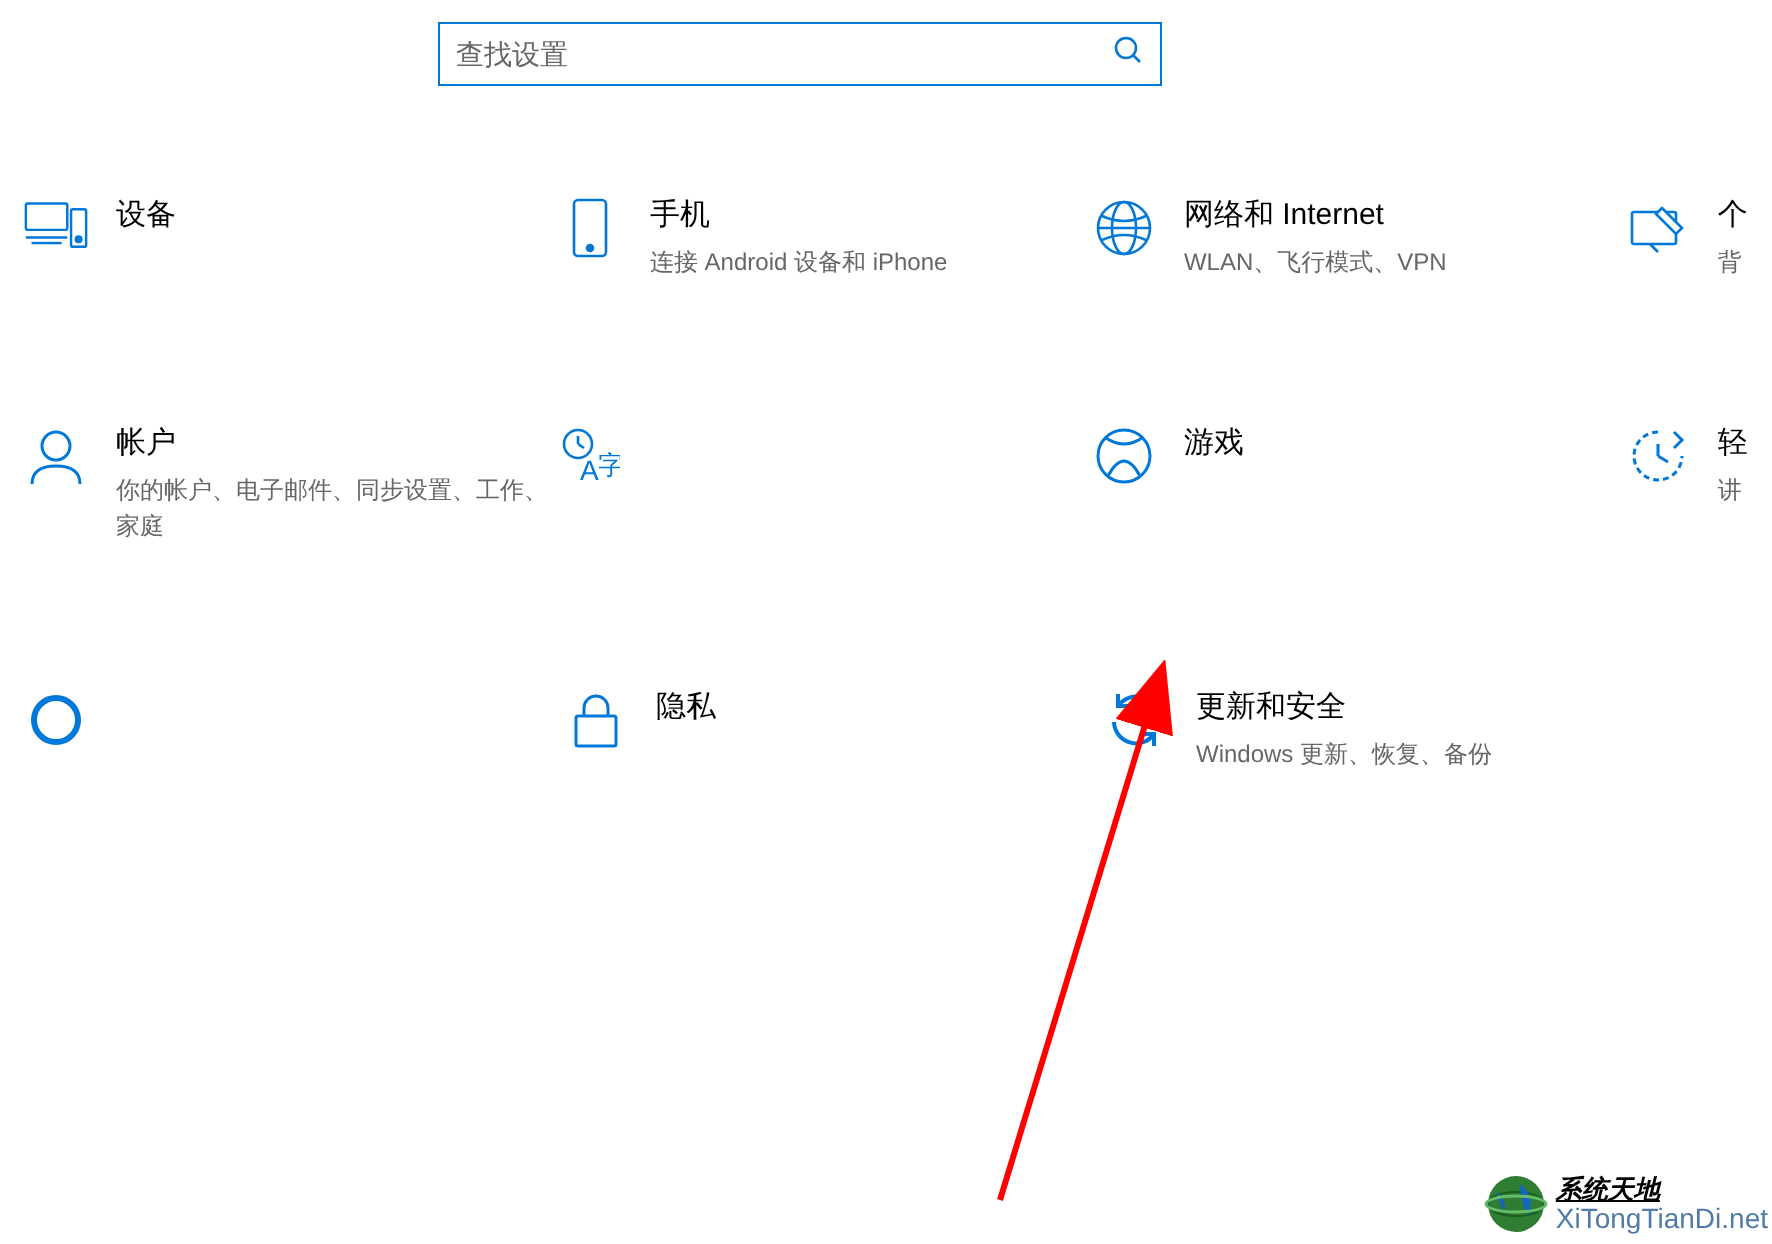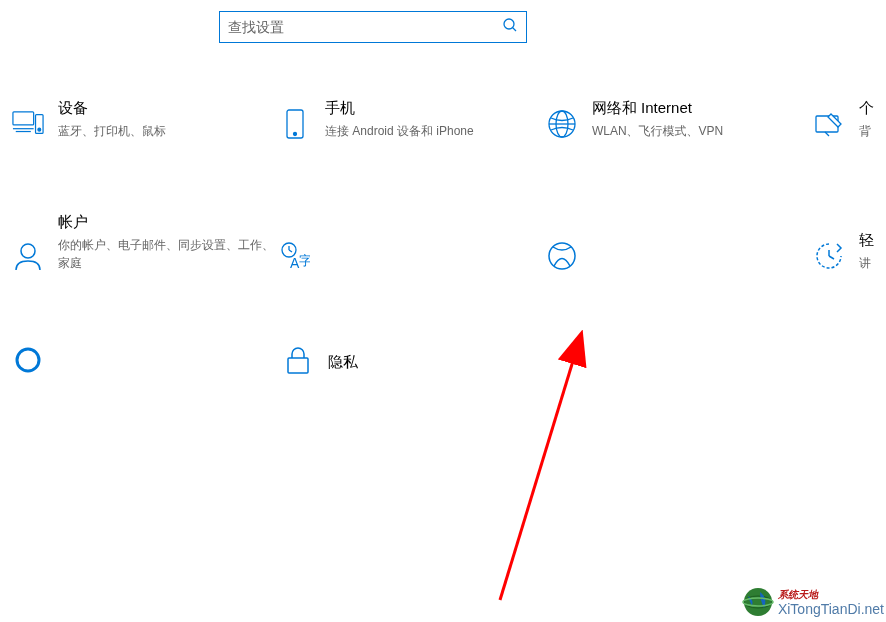--- a/index.html
+++ b/index.html
@@ -10,21 +10,21 @@
       height: 622px;
       overflow: hidden;
       position: relative;
     }
     .search-container {
       position: absolute;
       left: 219px;
       top: 11px;
     }
     .search-box {
-      width: 308px;
+      width: 362px;
       height: 32px;
       border: 1px solid #0078d7;
       display: flex;
       align-items: center;
       padding: 0 8px;
     }
     .search-input {
       flex: 1;
       border: none;
       outline: none;
@@ -41,21 +41,21 @@
       top: 98px;
       width: 880px;
     }
     .row {
       display: flex;
       margin-bottom: 72px;
     }
     .tile {
       width: 270px;
       display: flex;
-      align-items: flex-end;
+      align-items: flex-start;
       cursor: pointer;
     }
     .tile.last { width: 80px; }
     .tile .icon-wrap {
       width: 32px;
       height: 32px;
       margin-right: 14px;
       color: #0078d7;
       display: flex;
       align-items: center;
@@ -87,24 +87,25 @@
       display: flex;
       align-items: center;
       gap: 4px;
     }
     .watermark .globe {
       width: 32px;
       height: 32px;
     }
     .watermark .wm-text { line-height: 14px; }
     .watermark .wm-cn {
-      font-size: 10px;
+      font-size: 13px;
       font-weight: bold;
       font-style: italic;
-      color: #b91c1c;
+      color: #000000;
+      text-decoration: underline;
     }
     .watermark .wm-en {
       font-size: 14px;
       color: #507ba8;
     }
   </style>
 </head>
 <body>
 
 <div class="search-container">
@@ -127,21 +128,20 @@
         <svg width="34" height="30" viewBox="0 0 34 30" fill="none" stroke="currentColor" stroke-width="1.3">
           <rect x="1" y="2" width="22" height="14" rx="1"></rect>
           <line x1="1" y1="20" x2="23" y2="20"></line>
           <line x1="4" y1="23" x2="20" y2="23"></line>
           <rect x="25" y="5" width="8" height="20" rx="1"></rect>
           <circle cx="29" cy="21" r="1.5" fill="currentColor"></circle>
         </svg>
       </span>
       <div class="text-wrap">
         <div class="title">设备</div>
-        <div class="desc">蓝牙、打印机、鼠标</div>
       </div>
     </div>
     <div class="tile">
       <span class="icon-wrap">
         <svg width="22" height="32" viewBox="0 0 22 32" fill="none" stroke="currentColor" stroke-width="1.3">
           <rect x="3" y="2" width="16" height="28" rx="2"></rect>
           <circle cx="11" cy="26" r="1.5" fill="currentColor"></circle>
         </svg>
       </span>
       <div class="text-wrap">
@@ -205,20 +205,21 @@
     </div>
     <div class="tile">
       <span class="icon-wrap">
         <svg width="30" height="30" viewBox="0 0 30 30" fill="none" stroke="currentColor" stroke-width="1.5">
           <circle cx="15" cy="15" r="13"></circle>
           <path d="M6 6 Q15 12 24 6"></path>
           <path d="M7 25 Q15 10 23 25"></path>
         </svg>
       </span>
       <div class="text-wrap">
+        <div class="title">游戏</div>
       </div>
     </div>
     <div class="tile last">
       <span class="icon-wrap">
         <svg width="30" height="30" viewBox="0 0 30 30" fill="none" stroke="currentColor" stroke-width="1.5">
           <path d="M15 3 A12 12 0 1 0 27 15" stroke-dasharray="3 2"></path>
           <line x1="15" y1="9" x2="15" y2="15"></line>
             <line x1="15" y1="15" x2="20" y2="18"></line>
           <polyline points="23,3 27,7 23,11" fill="none"></polyline>
         </svg>
@@ -240,20 +241,34 @@
     </div>
     <div class="tile">
       <span class="icon-wrap">
         <svg width="26" height="30" viewBox="0 0 26 30" fill="none" stroke="currentColor" stroke-width="1.5">
           <rect x="3" y="13" width="20" height="15" rx="1"></rect>
           <path d="M7 13 V9 a6 6 0 0 1 12 0 V13"></path>
         </svg>
       </span>
       <div class="text-wrap">
         <div class="title">隐私</div>
+      </div>
+    </div>
+    <div class="tile">
+      <span class="icon-wrap">
+        <svg width="30" height="30" viewBox="0 0 30 30" fill="none" stroke="currentColor" stroke-width="2">
+          <path d="M26 14 A11 11 0 0 0 6 8"></path>
+          <polyline points="6,2 6,8 12,8" fill="none"></polyline>
+          <path d="M4 16 A11 11 0 0 0 24 22"></path>
+          <polyline points="24,28 24,22 18,22" fill="none"></polyline>
+        </svg>
+      </span>
+      <div class="text-wrap">
+        <div class="title">更新和安全</div>
+        <div class="desc">Windows 更新、恢复、备份</div>
       </div>
     </div>
   </div>
 </div>
 
 <svg class="arrow" width="150" height="280">
   <defs>
     <marker id="ah" markerWidth="12" markerHeight="12" refX="9" refY="5" orient="auto">
       <path d="M0,0 L12,5 L0,10 Z" fill="#ff0000"></path>
     </marker>

